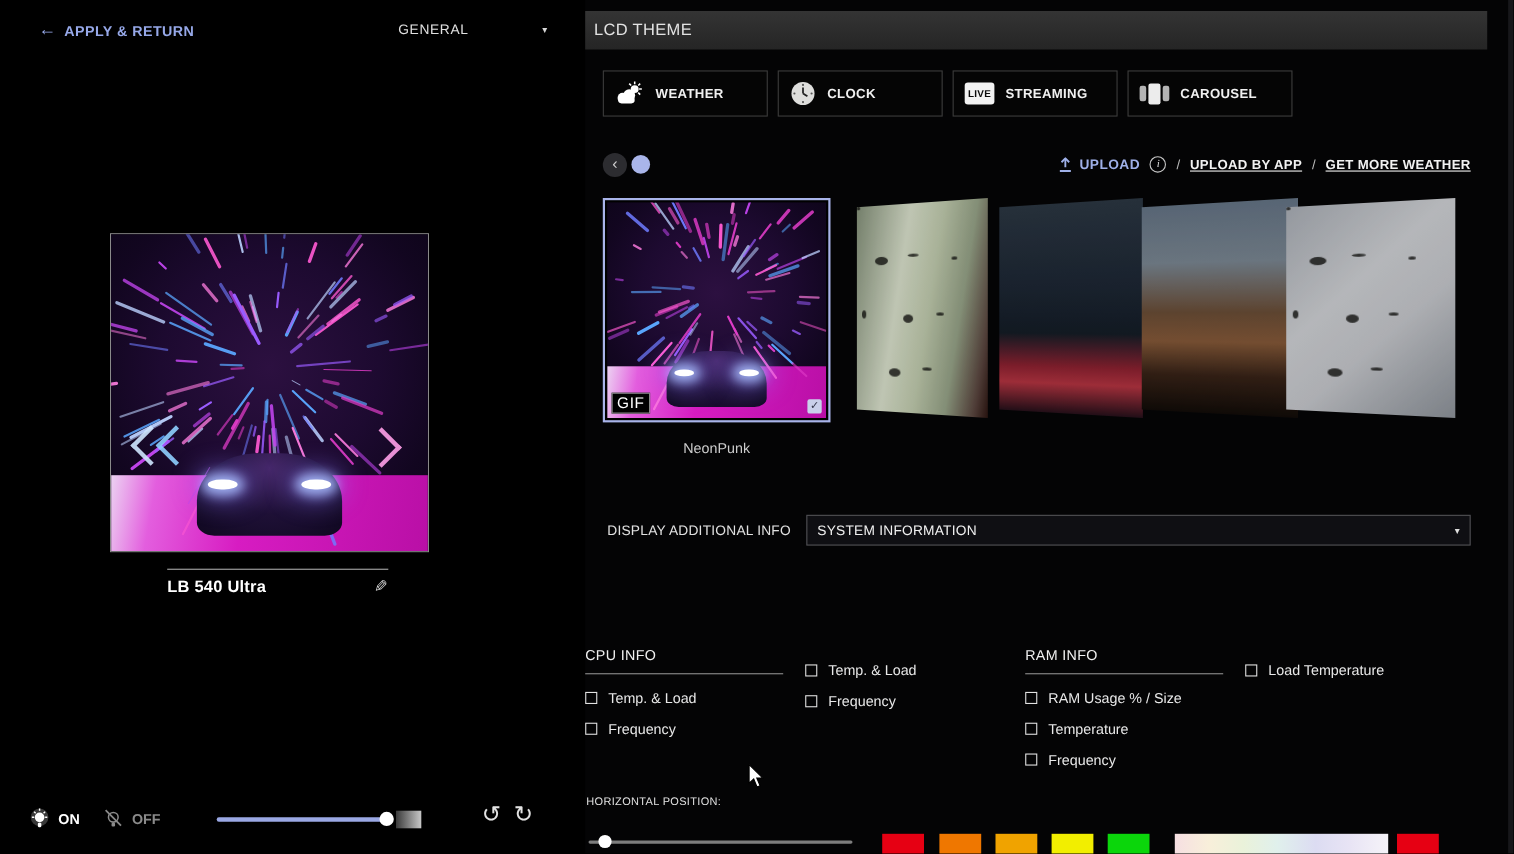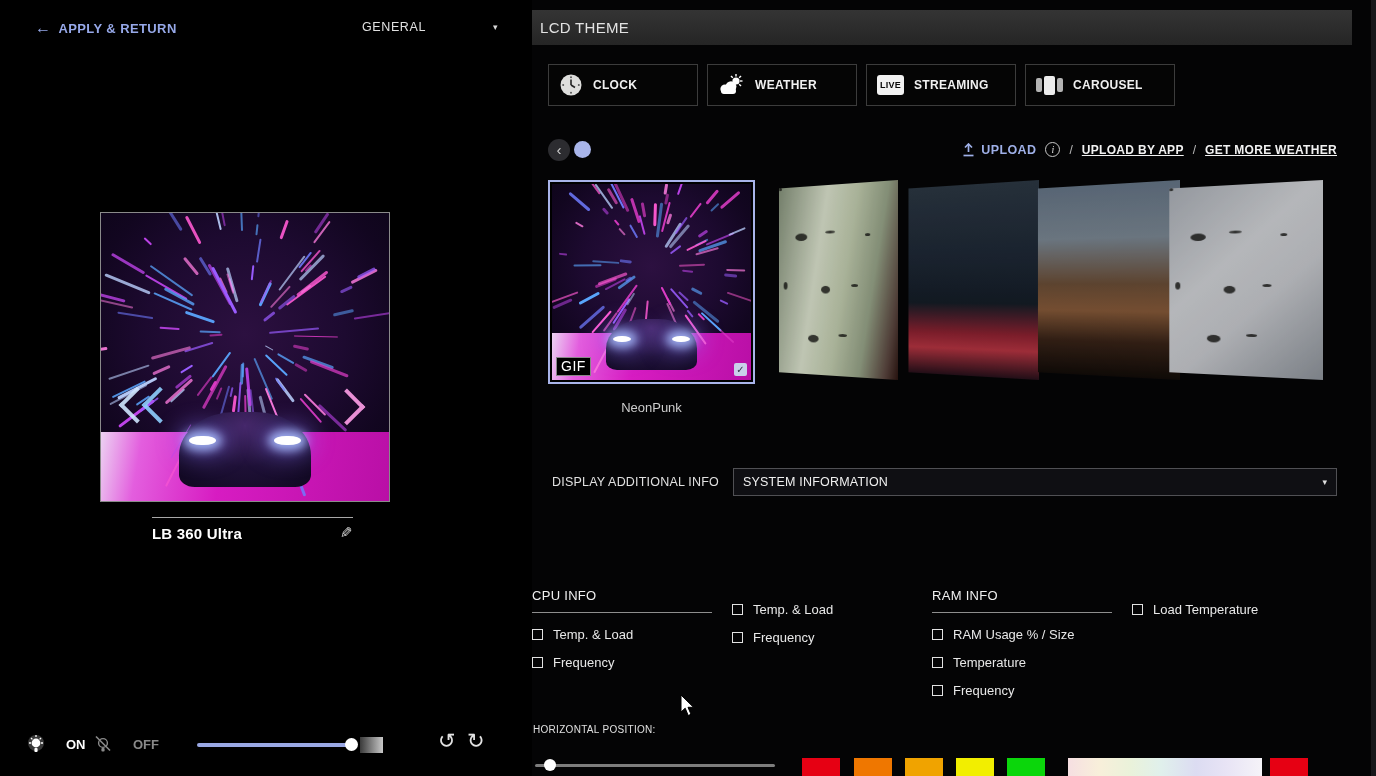--- a/index.html
+++ b/index.html
@@ -16,21 +16,21 @@
   .general-select .caret { font-size:9px; color:#d8d8d8; }
 
   .preview-box { position:absolute; left:100px; top:212px; width:290px; height:290px; border:1px solid #8a8a8a; }
 
   .device-block { position:absolute; left:152px; top:517px; width:201px; border-top:1px solid #a8a8a8;
     padding-top:6px; display:flex; align-items:center; justify-content:space-between; }
   .device-name { font-size:15px; font-weight:bold; color:#fff; letter-spacing:.2px; }
   .pencil { color:#d8d8d8; font-size:15px; transform:scaleX(-1); cursor:pointer; }
 
   .bottom-controls { position:absolute; left:0; top:728px; width:532px; height:40px; }
-  .pw { position:absolute; display:flex; align-items:center; gap:20px; top:6px; }
+  .pw { position:absolute; display:flex; align-items:center; gap:7px; top:6px; }
   .pw-on { left:26px; } .pw-off { left:93px; }
   .pw-on .pw-label { color:#fff; font-weight:bold; font-size:13px; }
   .pw-off .pw-label { color:#8a8a8a; font-weight:bold; font-size:13px; }
   .bslider { position:absolute; left:197px; top:15px; width:158px; height:4px; background:#9aa8e4; border-radius:2px; }
   .bslider .knob { position:absolute; left:148px; top:-5px; width:13px; height:13px; background:#fff; border-radius:50%; }
   .grad-chip { position:absolute; left:360px; top:9px; width:23px; height:16px;
     background:linear-gradient(90deg,#3a3a3a,#c8c8c8); }
   .rotate-btn { position:absolute; top:2px; font-size:21px; color:#e2e2e2; cursor:pointer; line-height:1; }
   .rot-ccw { left:438px; } .rot-cw { left:467px; }
 
@@ -262,21 +262,21 @@
         <i style="position: absolute; left: 50%; top: 42%; transform-origin: 0px 0px; width: 2.5px; height: 20.2px; background: rgb(154, 92, 255); border-radius: 3px; opacity: 0.73; transform: rotate(62.7deg) translateY(-145.8px);"></i>
         <i style="position: absolute; left: 50%; top: 42%; transform-origin: 0px 0px; width: 2.3px; height: 38.4px; background: rgb(224, 60, 200); border-radius: 3px; opacity: 0.78; transform: rotate(178.9deg) translateY(-99px);"></i>
         <i style="position: absolute; left: 50%; top: 42%; transform-origin: 0px 0px; width: 2.1px; height: 19.7px; background: rgb(192, 68, 236); border-radius: 3px; opacity: 0.88; transform: rotate(273.5deg) translateY(-85.6px);"></i>
         <i style="position: absolute; left: 50%; top: 42%; transform-origin: 0px 0px; width: 2px; height: 49.3px; background: rgb(154, 92, 255); border-radius: 3px; opacity: 0.53; transform: rotate(173.3deg) translateY(-104.4px);"></i>
         <i style="position: absolute; left: 50%; top: 42%; transform-origin: 0px 0px; width: 2.9px; height: 20.7px; background: rgb(111, 123, 255); border-radius: 3px; opacity: 0.62; transform: rotate(328.5deg) translateY(-88.9px);"></i>
         <i style="position: absolute; left: 50%; top: 42%; transform-origin: 0px 0px; width: 2.9px; height: 36px; background: rgb(255, 125, 224); border-radius: 3px; opacity: 0.77; transform: rotate(228deg) translateY(-105.5px);"></i>
       </div>
   </div>
 
   <div class="device-block">
-    <span class="device-name">LB 360 Ultra</span>
+    <span class="device-name">LB 540 Ultra</span>
     <span class="pencil">✎</span>
   </div>
 
   <div class="bottom-controls">
     <div class="pw pw-on">
       <svg width="20" height="21" viewBox="0 0 20 21">
         <circle cx="10" cy="9" r="8" fill="rgba(255,255,255,0.22)"></circle>
         <circle cx="10" cy="9" r="4.4" fill="#ffffff"></circle>
         <g stroke="#ffffff" stroke-width="1.3">
           <line x1="10" y1="1" x2="10" y2="3"></line>
@@ -304,46 +304,46 @@
     <span class="rotate-btn rot-ccw">↺</span>
     <span class="rotate-btn rot-cw">↻</span>
   </div>
 </div>
 
 <div class="right-panel">
   <div class="lcd-header">LCD THEME</div>
 
   <div class="tabs" id="tabs">
       <div class="tab">
-        <svg width="24" height="24" viewBox="0 0 24 24">
-          <circle cx="12" cy="12" r="10.5" fill="#dededc"></circle>
-          <circle cx="12" cy="4.2" r="1" fill="#555"></circle>
-          <circle cx="12" cy="19.8" r="1" fill="#555"></circle>
-          <circle cx="4.2" cy="12" r="1" fill="#555"></circle>
-          <circle cx="19.8" cy="12" r="1" fill="#555"></circle>
-          <line x1="12" y1="12" x2="12" y2="6.5" stroke="#222" stroke-width="1.6"></line>
-          <line x1="12" y1="12" x2="16" y2="14.5" stroke="#222" stroke-width="1.6"></line>
-        </svg>
-        <span class="tab-label">CLOCK</span>
-      </div>
-      <div class="tab">
         <svg width="27" height="24" viewBox="0 0 27 24">
           <g stroke="#fff" stroke-width="1.4">
             <line x1="18" y1="1" x2="18" y2="3.5"></line>
             <line x1="24.5" y1="8" x2="22" y2="8"></line>
             <line x1="23" y1="3" x2="21.2" y2="4.8"></line>
             <line x1="13" y1="3" x2="14.8" y2="4.8"></line>
             <line x1="23" y1="13" x2="21.2" y2="11.2"></line>
           </g>
           <circle cx="18" cy="8" r="3.6" fill="#fff"></circle>
           <circle cx="7" cy="16" r="4.6" fill="#fff"></circle>
           <circle cx="13" cy="13.6" r="5.4" fill="#fff"></circle>
           <rect x="3" y="15" width="15" height="6" rx="3" fill="#fff"></rect>
         </svg>
         <span class="tab-label">WEATHER</span>
+      </div>
+      <div class="tab">
+        <svg width="24" height="24" viewBox="0 0 24 24">
+          <circle cx="12" cy="12" r="10.5" fill="#dededc"></circle>
+          <circle cx="12" cy="4.2" r="1" fill="#555"></circle>
+          <circle cx="12" cy="19.8" r="1" fill="#555"></circle>
+          <circle cx="4.2" cy="12" r="1" fill="#555"></circle>
+          <circle cx="19.8" cy="12" r="1" fill="#555"></circle>
+          <line x1="12" y1="12" x2="12" y2="6.5" stroke="#222" stroke-width="1.6"></line>
+          <line x1="12" y1="12" x2="16" y2="14.5" stroke="#222" stroke-width="1.6"></line>
+        </svg>
+        <span class="tab-label">CLOCK</span>
       </div>
       <div class="tab">
         <span class="ic-live">LIVE</span>
         <span class="tab-label">STREAMING</span>
       </div>
       <div class="tab">
         <span class="ic-carousel">
           <i></i>
           <i></i>
           <i></i>

